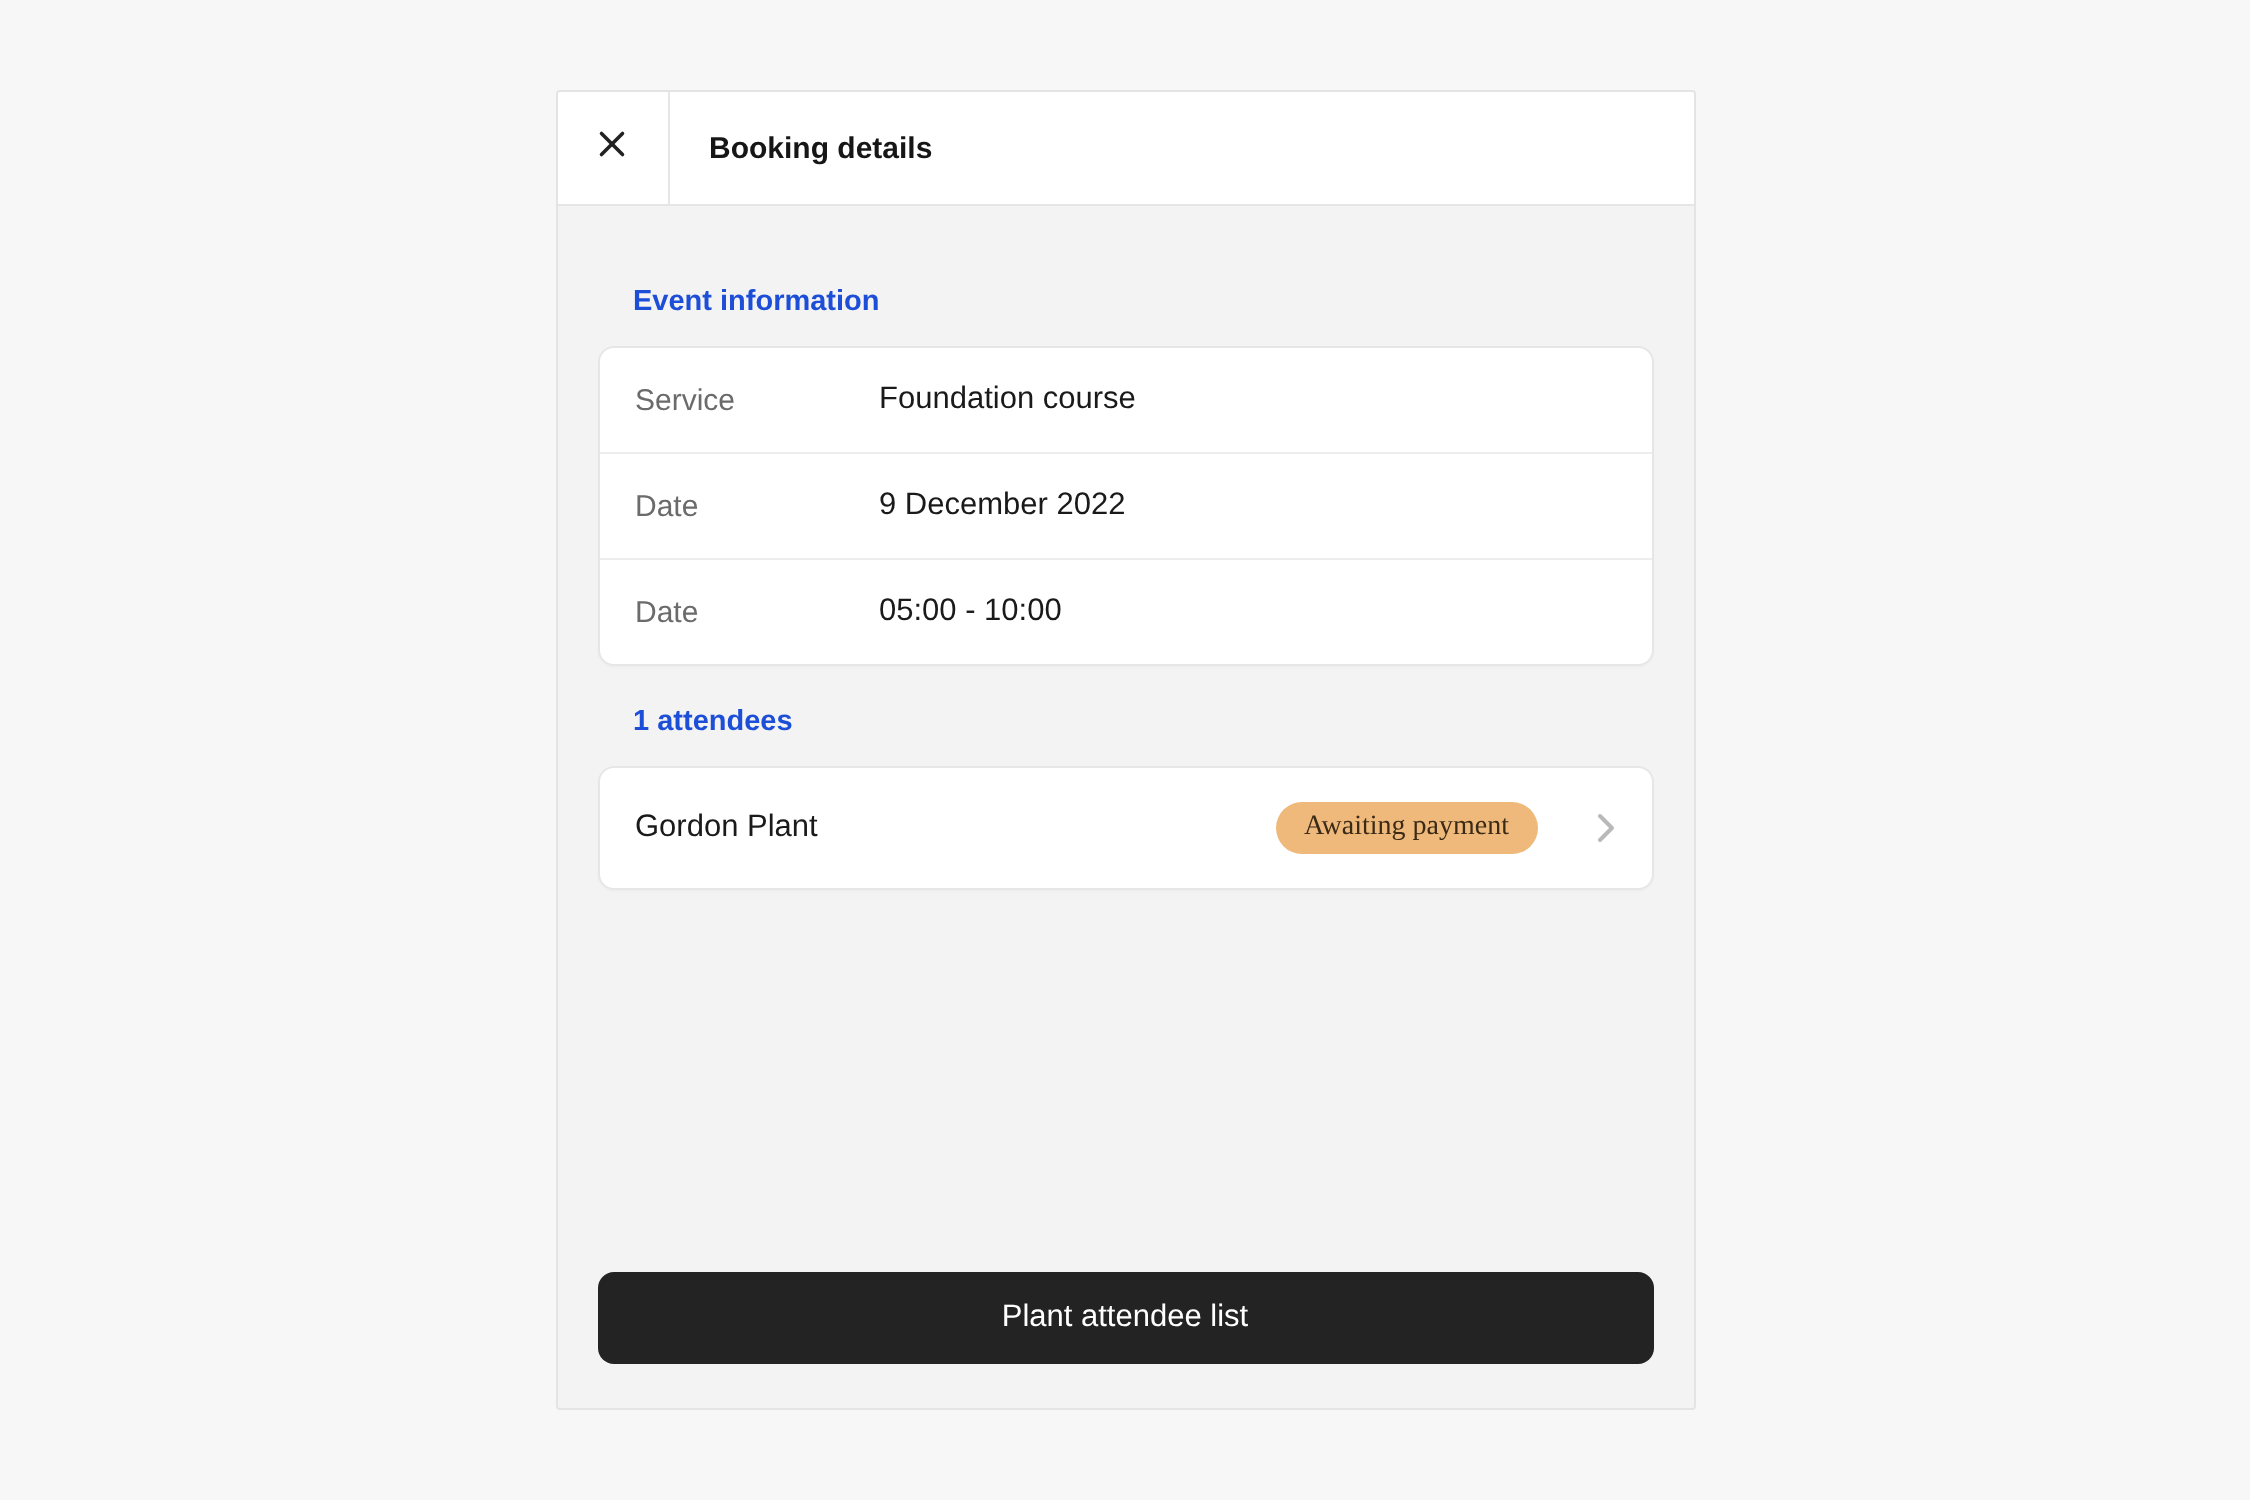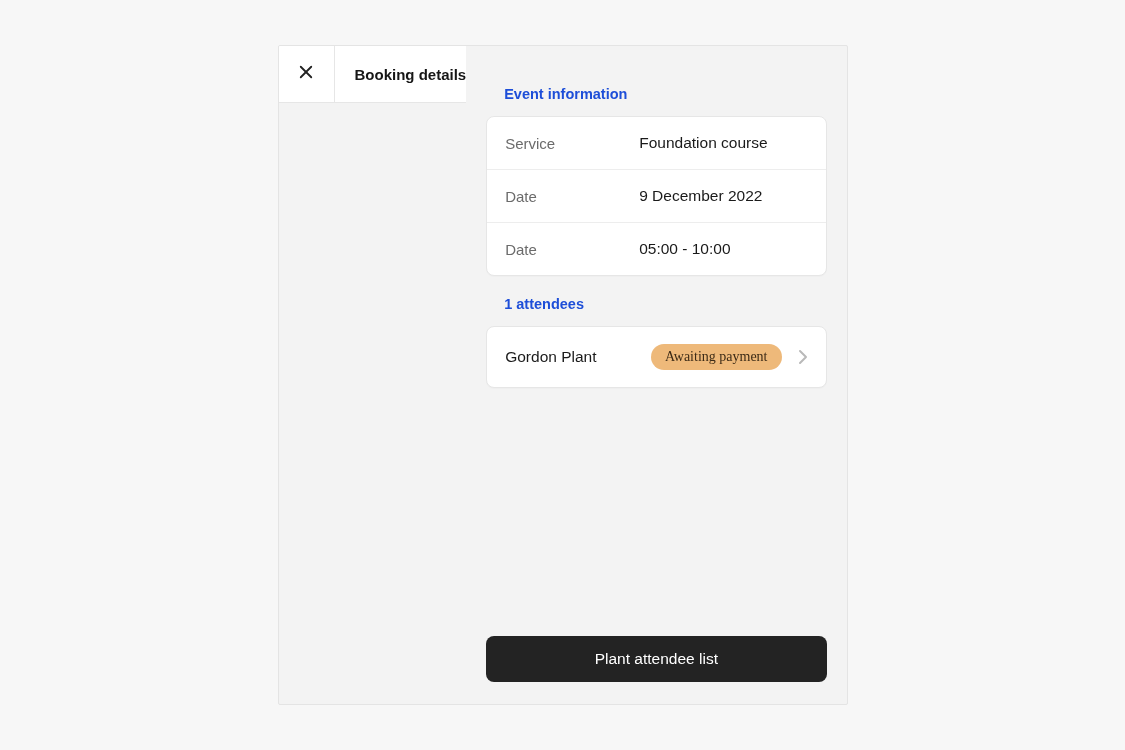--- a/index.html
+++ b/index.html
@@ -12,21 +12,21 @@
       align-items: center;
       justify-content: center;
     }
     .panel {
       width: 570px;
       height: 660px;
       background: #f3f3f3;
       border: 1px solid #e4e4e4;
       border-radius: 2px;
       display: flex;
-      flex-direction: row;
+      flex-direction: column;
       overflow: hidden;
     }
     .panel-header {
       background: #ffffff;
       border-bottom: 1px solid #e6e6e6;
       display: flex;
       align-items: stretch;
       height: 57px;
     }
     .close-btn {
@@ -61,39 +61,39 @@
     .card {
       background: #ffffff;
       border: 1px solid #e6e6e6;
       border-radius: 8px;
       box-shadow: 0 1px 1px rgba(0,0,0,0.02);
     }
     .info-row {
       display: flex;
       align-items: center;
       padding: 17px 18px;
-      gap: 12px;
     }
     .info-row + .info-row {
       border-top: 1px solid #ededed;
     }
     .info-label {
       width: 122px;
       color: #6b6b6b;
       font-size: 15px;
     }
     .info-value {
       color: #1a1a1a;
       font-size: 15.5px;
     }
     .attendee-row {
       display: flex;
       align-items: center;
       padding: 17px 18px;
       cursor: pointer;
+      gap: 13px;
     }
     .attendee-name {
       flex: 1;
       color: #1a1a1a;
       font-size: 15.5px;
     }
     .badge {
       background: #eeb97a;
       color: #3b2a16;
       font-size: 14px;

